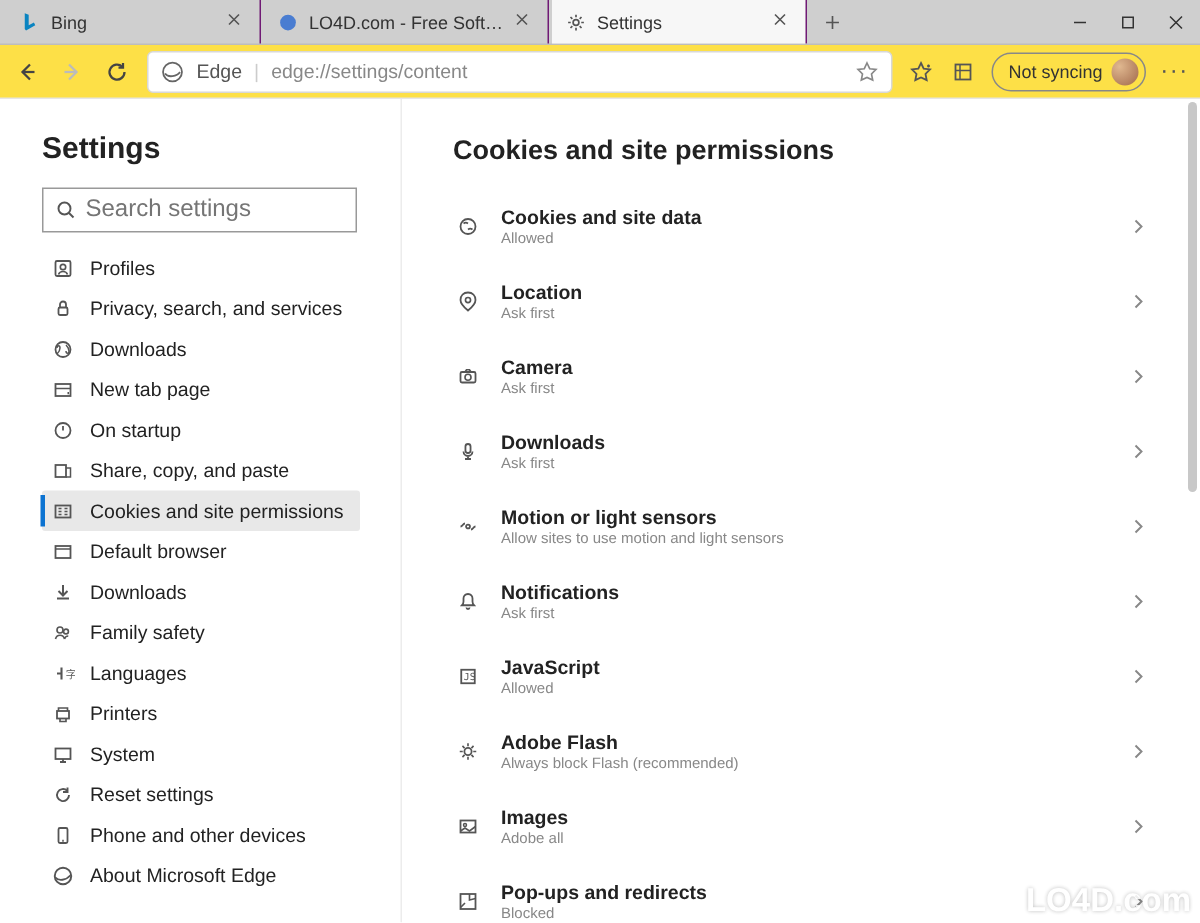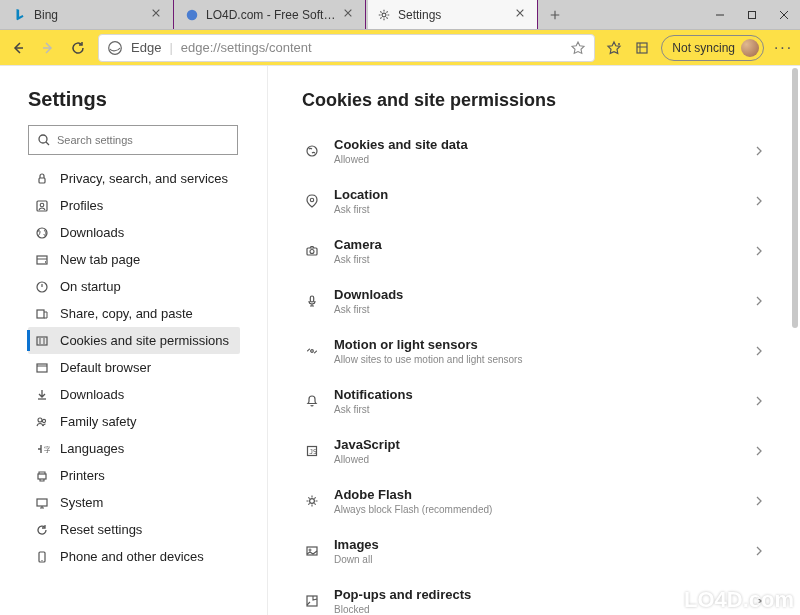--- a/index.html
+++ b/index.html
@@ -33,21 +33,21 @@
   .sync-pill { height: 26px; border: 1px solid #888; border-radius: 13px; display: flex; align-items: center; padding: 0 4px 0 10px; gap: 6px; font-size: 12px; color: #333; }
   .avatar { width: 18px; height: 18px; border-radius: 50%; background: radial-gradient(circle at 30% 30%, #e0b890, #a0684a); }
   .more { font-size: 16px; color: #555; letter-spacing: 1px; }
 
   
   .main { display: flex; height: calc(615px - 30px - 36px); background: #fff; position: relative; }
   .sidebar { width: 268px; border-right: 1px solid #ececec; padding: 22px 14px 12px 28px; overflow: hidden; }
   .sidebar h1 { font-size: 20px; font-weight: 600; margin-bottom: 14px; }
   .searchbox { height: 30px; border: 1px solid #999; display: flex; align-items: center; padding: 0 8px; margin-bottom: 10px; width: 210px; }
   .searchbox .sico { width: 14px; height: 14px; color: #555; margin-right: 6px; }
-  .searchbox input { border: none; outline: none; flex: 1; font-size: 11px; color: #555; background: transparent; }
+  .searchbox input { border: none; outline: none; flex: 1; font-size: 16px; color: #555; background: transparent; }
   .nav-list { list-style: none; }
   .nav-item { display: flex; align-items: center; height: 27px; padding: 0 6px; font-size: 13px; color: #222; gap: 10px; cursor: default; position: relative; border-radius: 2px; width: 212px;}
   .nav-item .nico { width: 16px; height: 16px; color: #555; flex-shrink: 0; display:flex; align-items:center; justify-content:center;}
   .nav-item.selected { background: #e8e8e8; }
   .nav-item.selected::before { content: ""; position: absolute; left: -1px; top: 3px; bottom: 3px; width: 3px; background: #0c73d1; }
 
   
   .content { flex: 1; padding: 24px 28px 8px 34px; overflow-y: auto; }
   .content h2 { font-size: 18px; font-weight: 600; margin-bottom: 18px; }
   .perm-list { list-style: none; }
@@ -200,39 +200,39 @@
             <circle cx="6" cy="6" r="4" fill="none" stroke="currentColor" stroke-width="1.3"></circle>
             <path d="M9 9l3 3" stroke="currentColor" stroke-width="1.3"></path>
           </svg>
       </span>
       <input type="text" placeholder="Search settings" style="">
     </div>
     <ul class="nav-list" id="nav-list">
         <li class="nav-item">
           <span class="nico">
             <svg viewBox="0 0 16 16" width="16" height="16">
-              <rect x="5" y="7" width="6" height="5" rx="1" fill="none" stroke="currentColor" stroke-width="1.2"></rect>
-              <path d="M6 7V5a2 2 0 0 1 4 0v2" fill="none" stroke="currentColor" stroke-width="1.2"></path>
-            </svg>
-          </span>
-          <span>Privacy, search, and services</span>
-        </li>
-        <li class="nav-item">
-          <span class="nico">
-            <svg viewBox="0 0 16 16" width="16" height="16">
               <rect x="3" y="3" width="10" height="10" rx="1" fill="none" stroke="currentColor" stroke-width="1.2"></rect>
               <circle cx="8" cy="7" r="1.8" fill="none" stroke="currentColor" stroke-width="1.1"></circle>
               <path d="M5 12c.5-1.5 2-2 3-2s2.5.5 3 2" fill="none" stroke="currentColor" stroke-width="1.1"></path>
             </svg>
           </span>
           <span>Profiles</span>
         </li>
         <li class="nav-item">
           <span class="nico">
             <svg viewBox="0 0 16 16" width="16" height="16">
+              <rect x="5" y="7" width="6" height="5" rx="1" fill="none" stroke="currentColor" stroke-width="1.2"></rect>
+              <path d="M6 7V5a2 2 0 0 1 4 0v2" fill="none" stroke="currentColor" stroke-width="1.2"></path>
+            </svg>
+          </span>
+          <span>Privacy, search, and services</span>
+        </li>
+        <li class="nav-item">
+          <span class="nico">
+            <svg viewBox="0 0 16 16" width="16" height="16">
               <circle cx="8" cy="8" r="5" fill="none" stroke="currentColor" stroke-width="1.2"></circle>
               <path d="M4 7c0-2 2-2 2 0s-2 4-2 4M10 9c0 2 2 2 2 0s-2-4-2-4" fill="none" stroke="currentColor" stroke-width="1"></path>
             </svg>
           </span>
           <span>Downloads</span>
         </li>
         <li class="nav-item">
           <span class="nico">
             <svg viewBox="0 0 16 16" width="16" height="16">
               <rect x="3" y="4" width="10" height="8" fill="none" stroke="currentColor" stroke-width="1.2"></rect>
@@ -335,20 +335,29 @@
         </li>
         <li class="nav-item">
           <span class="nico">
             <svg viewBox="0 0 16 16" width="16" height="16">
               <rect x="5" y="3" width="6" height="10" rx="1" fill="none" stroke="currentColor" stroke-width="1.2"></rect>
               <path d="M7.5 11.5h1" stroke="currentColor" stroke-width="1.2"></path>
             </svg>
           </span>
           <span>Phone and other devices</span>
         </li>
+        <li class="nav-item">
+          <span class="nico">
+            <svg viewBox="0 0 16 16" width="16" height="16">
+              <circle cx="8" cy="8" r="5.5" fill="none" stroke="currentColor" stroke-width="1.3"></circle>
+              <path d="M3 9c2 2.5 7 2 10-1.5" fill="none" stroke="currentColor" stroke-width="1.2"></path>
+            </svg>
+          </span>
+          <span>About Microsoft Edge</span>
+        </li>
       </ul>
   </div>
 
   <div class="content">
     <h2>Cookies and site permissions</h2>
     <ul class="perm-list" id="perm-list">
         <li class="perm-item">
           <span class="pico">
             <svg viewBox="0 0 16 16" width="16" height="16">
               <circle cx="8" cy="8" r="5" fill="none" stroke="currentColor" stroke-width="1.2"></circle>
@@ -496,21 +505,21 @@
         <li class="perm-item">
           <span class="pico">
             <svg viewBox="0 0 16 16" width="16" height="16">
               <rect x="3" y="4" width="10" height="8" fill="none" stroke="currentColor" stroke-width="1.2"></rect>
               <circle cx="6" cy="7" r="1" fill="none" stroke="currentColor" stroke-width="1"></circle>
               <path d="M3 11l3-2 3 2 4-3" fill="none" stroke="currentColor" stroke-width="1.1"></path>
             </svg>
           </span>
           <div class="perm-text">
             <div class="ptitle">Images</div>
-            <div class="pstatus">Down all</div>
+            <div class="pstatus">Adobe all</div>
           </div>
           <span class="chev">
             <svg viewBox="0 0 10 10" width="10" height="10">
               <path d="M3 1l4 4-4 4" fill="none" stroke="currentColor" stroke-width="1.3"></path>
             </svg>
           </span>
         </li>
         <li class="spacer"></li>
         <li class="perm-item">
           <span class="pico">

